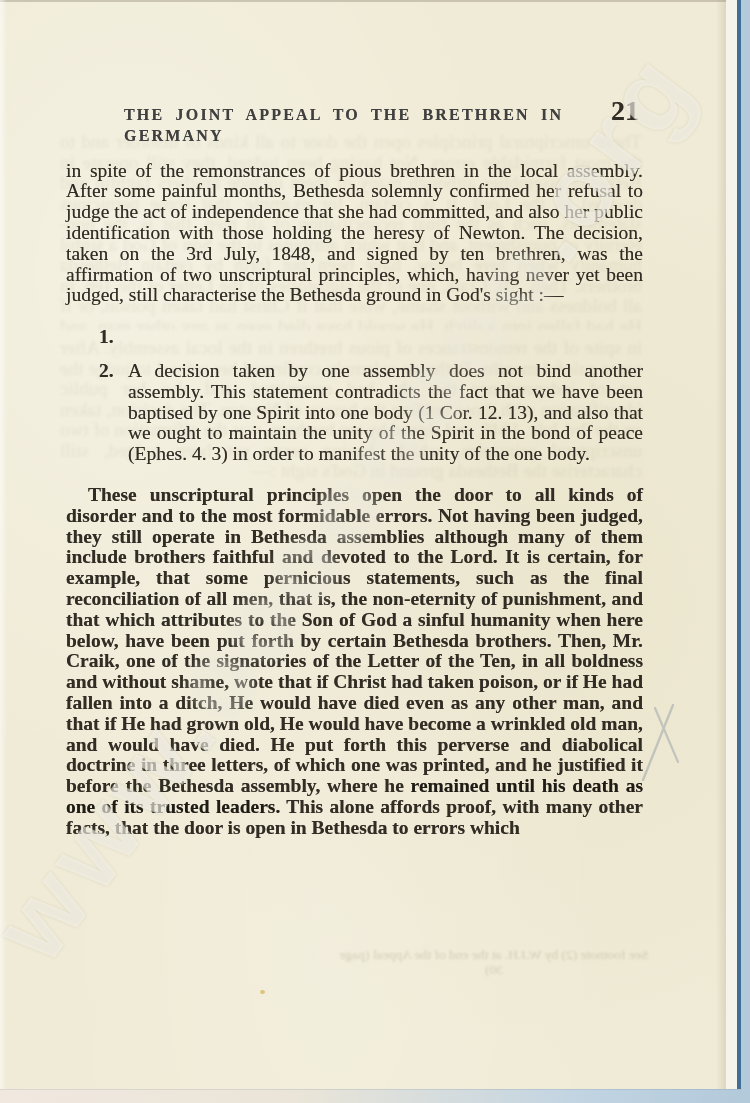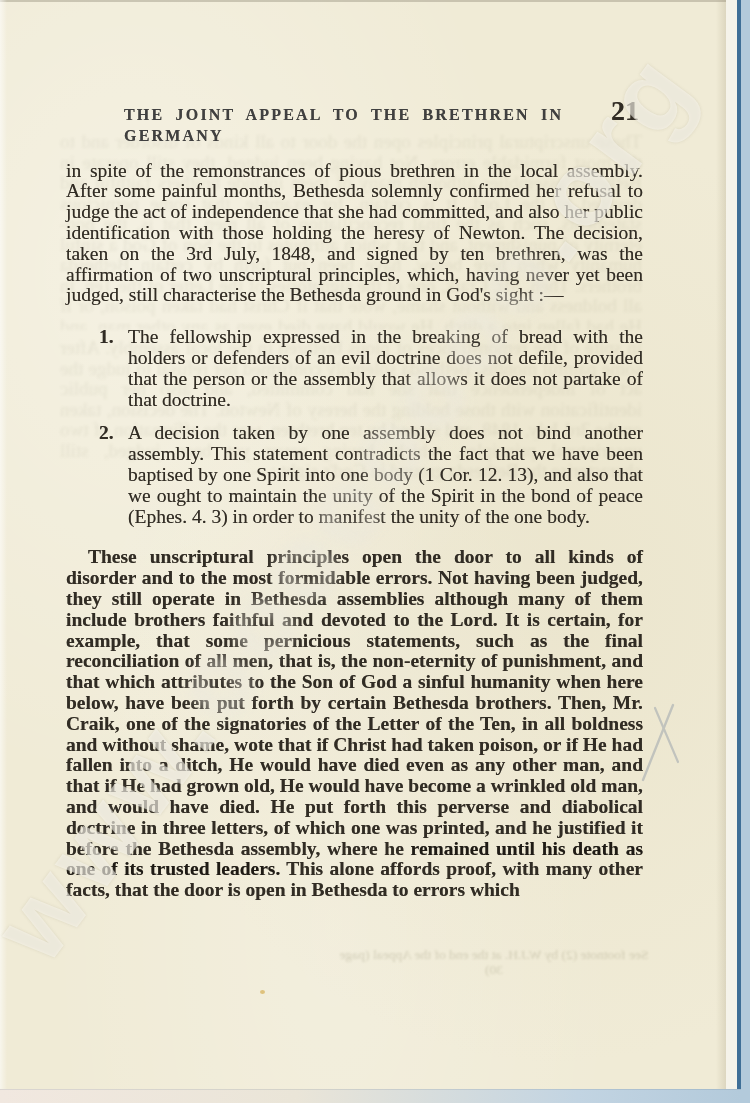--- a/index.html
+++ b/index.html
@@ -103,21 +103,20 @@
     <div class="running-header">
       <span class="title">THE JOINT APPEAL TO THE BRETHREN IN GERMANY</span>
       <span class="pagenum">21</span>
     </div>
 
     <p class="p1">in spite of the remonstrances of pious brethren in the local assembly.  After some painful months, Bethesda solemnly confirmed her refusal to judge the act of independence that she had committed, and also her public identification with those holding the heresy of Newton.  The decision, taken on the 3rd July, 1848, and signed by ten brethren, was the affirmation of two unscriptural principles, which, having never yet been judged, still characterise the Bethesda ground in God's sight :—</p>
 
     <div class="numbered-list">
       <div class="list-item">
         <span class="num">1.</span>
-        <div class="li-text">The fellowship expressed in the breaking of bread with the holders or defenders of an evil doctrine does not defile, provided that the person or the assembly that allows it does not partake of that doctrine.</div>
       </div>
       <div class="list-item">
         <span class="num">2.</span>
         <div class="li-text">A decision taken by one assembly does not bind another assembly.  This statement contradicts the fact that we have been baptised by one Spirit into one body (1 Cor. 12. 13), and also that we ought to maintain the unity of the Spirit in the bond of peace (Ephes. 4. 3) in order to manifest the unity of the one body.</div>
       </div>
     </div>
 
     <p class="p2"><span>These unscriptural principles open the door to all kinds of disorder and to the most formidable errors.  Not having been judged, they still operate in Bethesda assemblies although many of them include brothers faithful and devoted to the Lord.  It is certain, for example, that some pernicious statements, such as the final reconciliation of all men, that is, the non-eternity of punishment, and that which attributes to the Son of God a sinful humanity when here below, have been put forth by certain Bethesda brothers.  Then, Mr. Craik, one of the signatories of the Letter of the Ten, in all boldness and without shame, wote that if Christ had taken poison, or if He had fallen into a ditch, He would have died even as any other man, and that if He had grown old, He would have become a wrinkled old man, and would have died.  He put forth this perverse and diabolical doctrine in three letters, of which one was printed, and he justified it before the Bethesda assembly, where he </span><b>remained until his death as one of its trusted leaders.</b><span>  This alone affords proof, with many other facts, that the door is open in Bethesda to errors which</span></p>
   </div>
 

